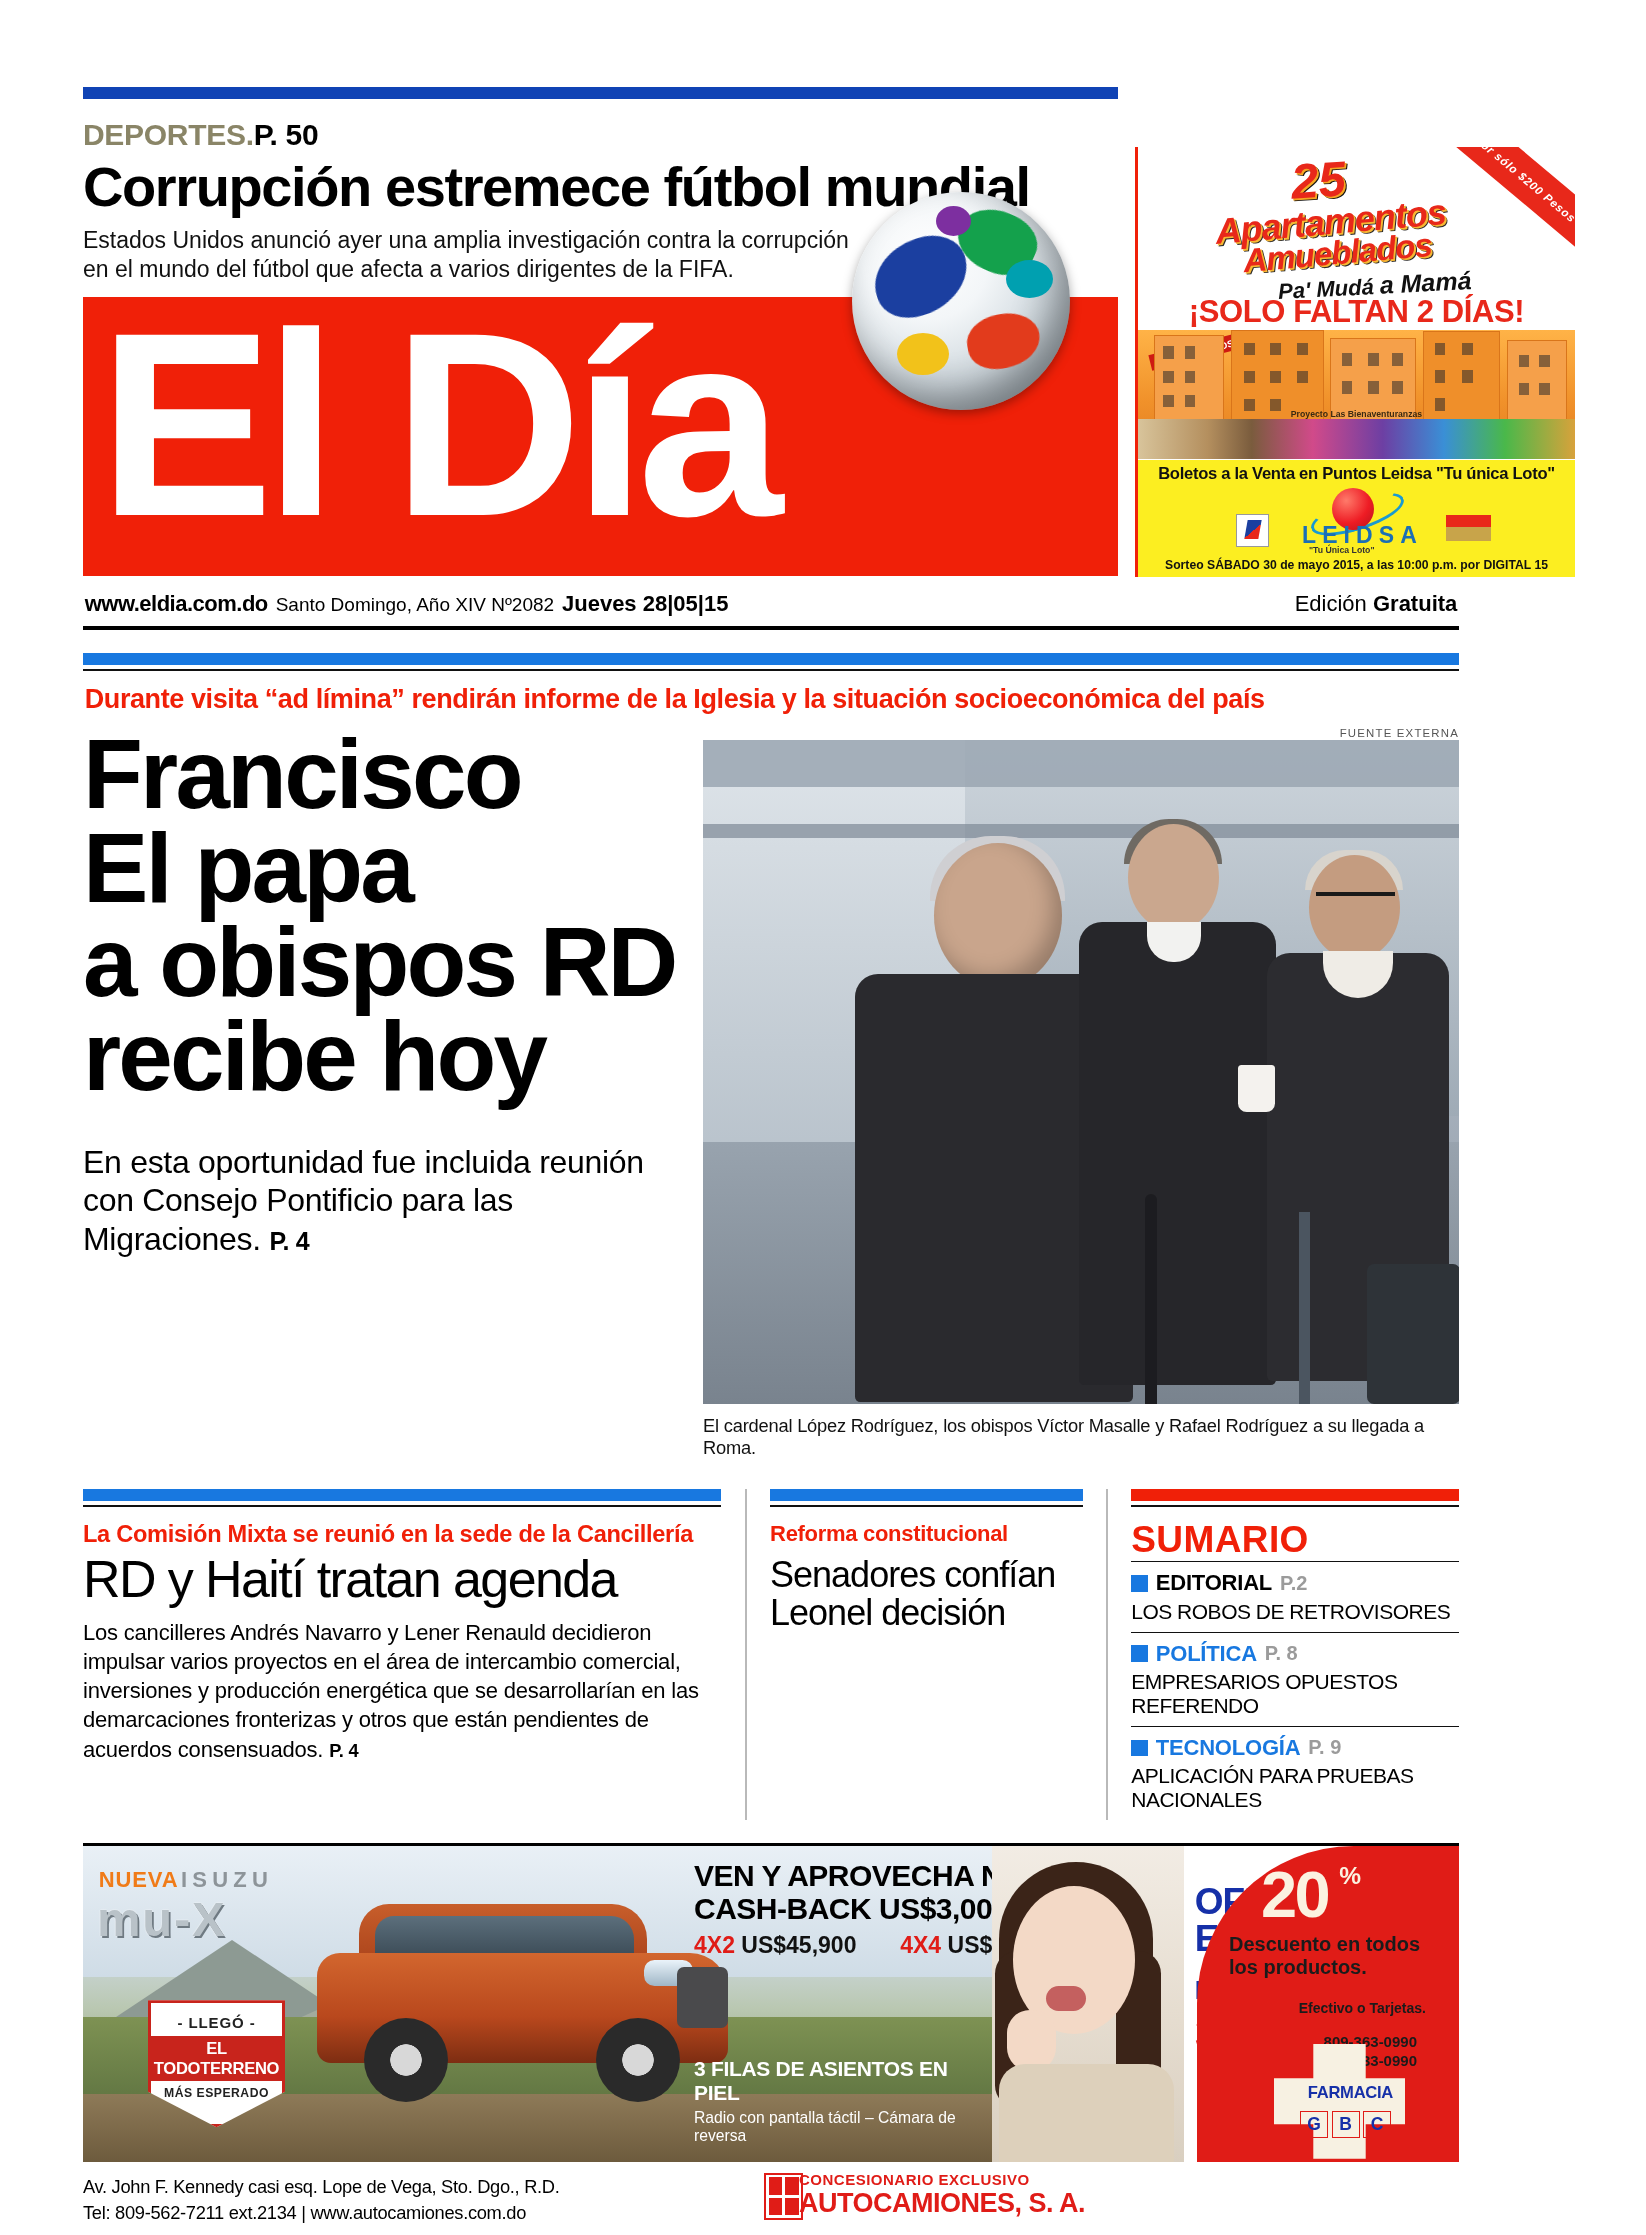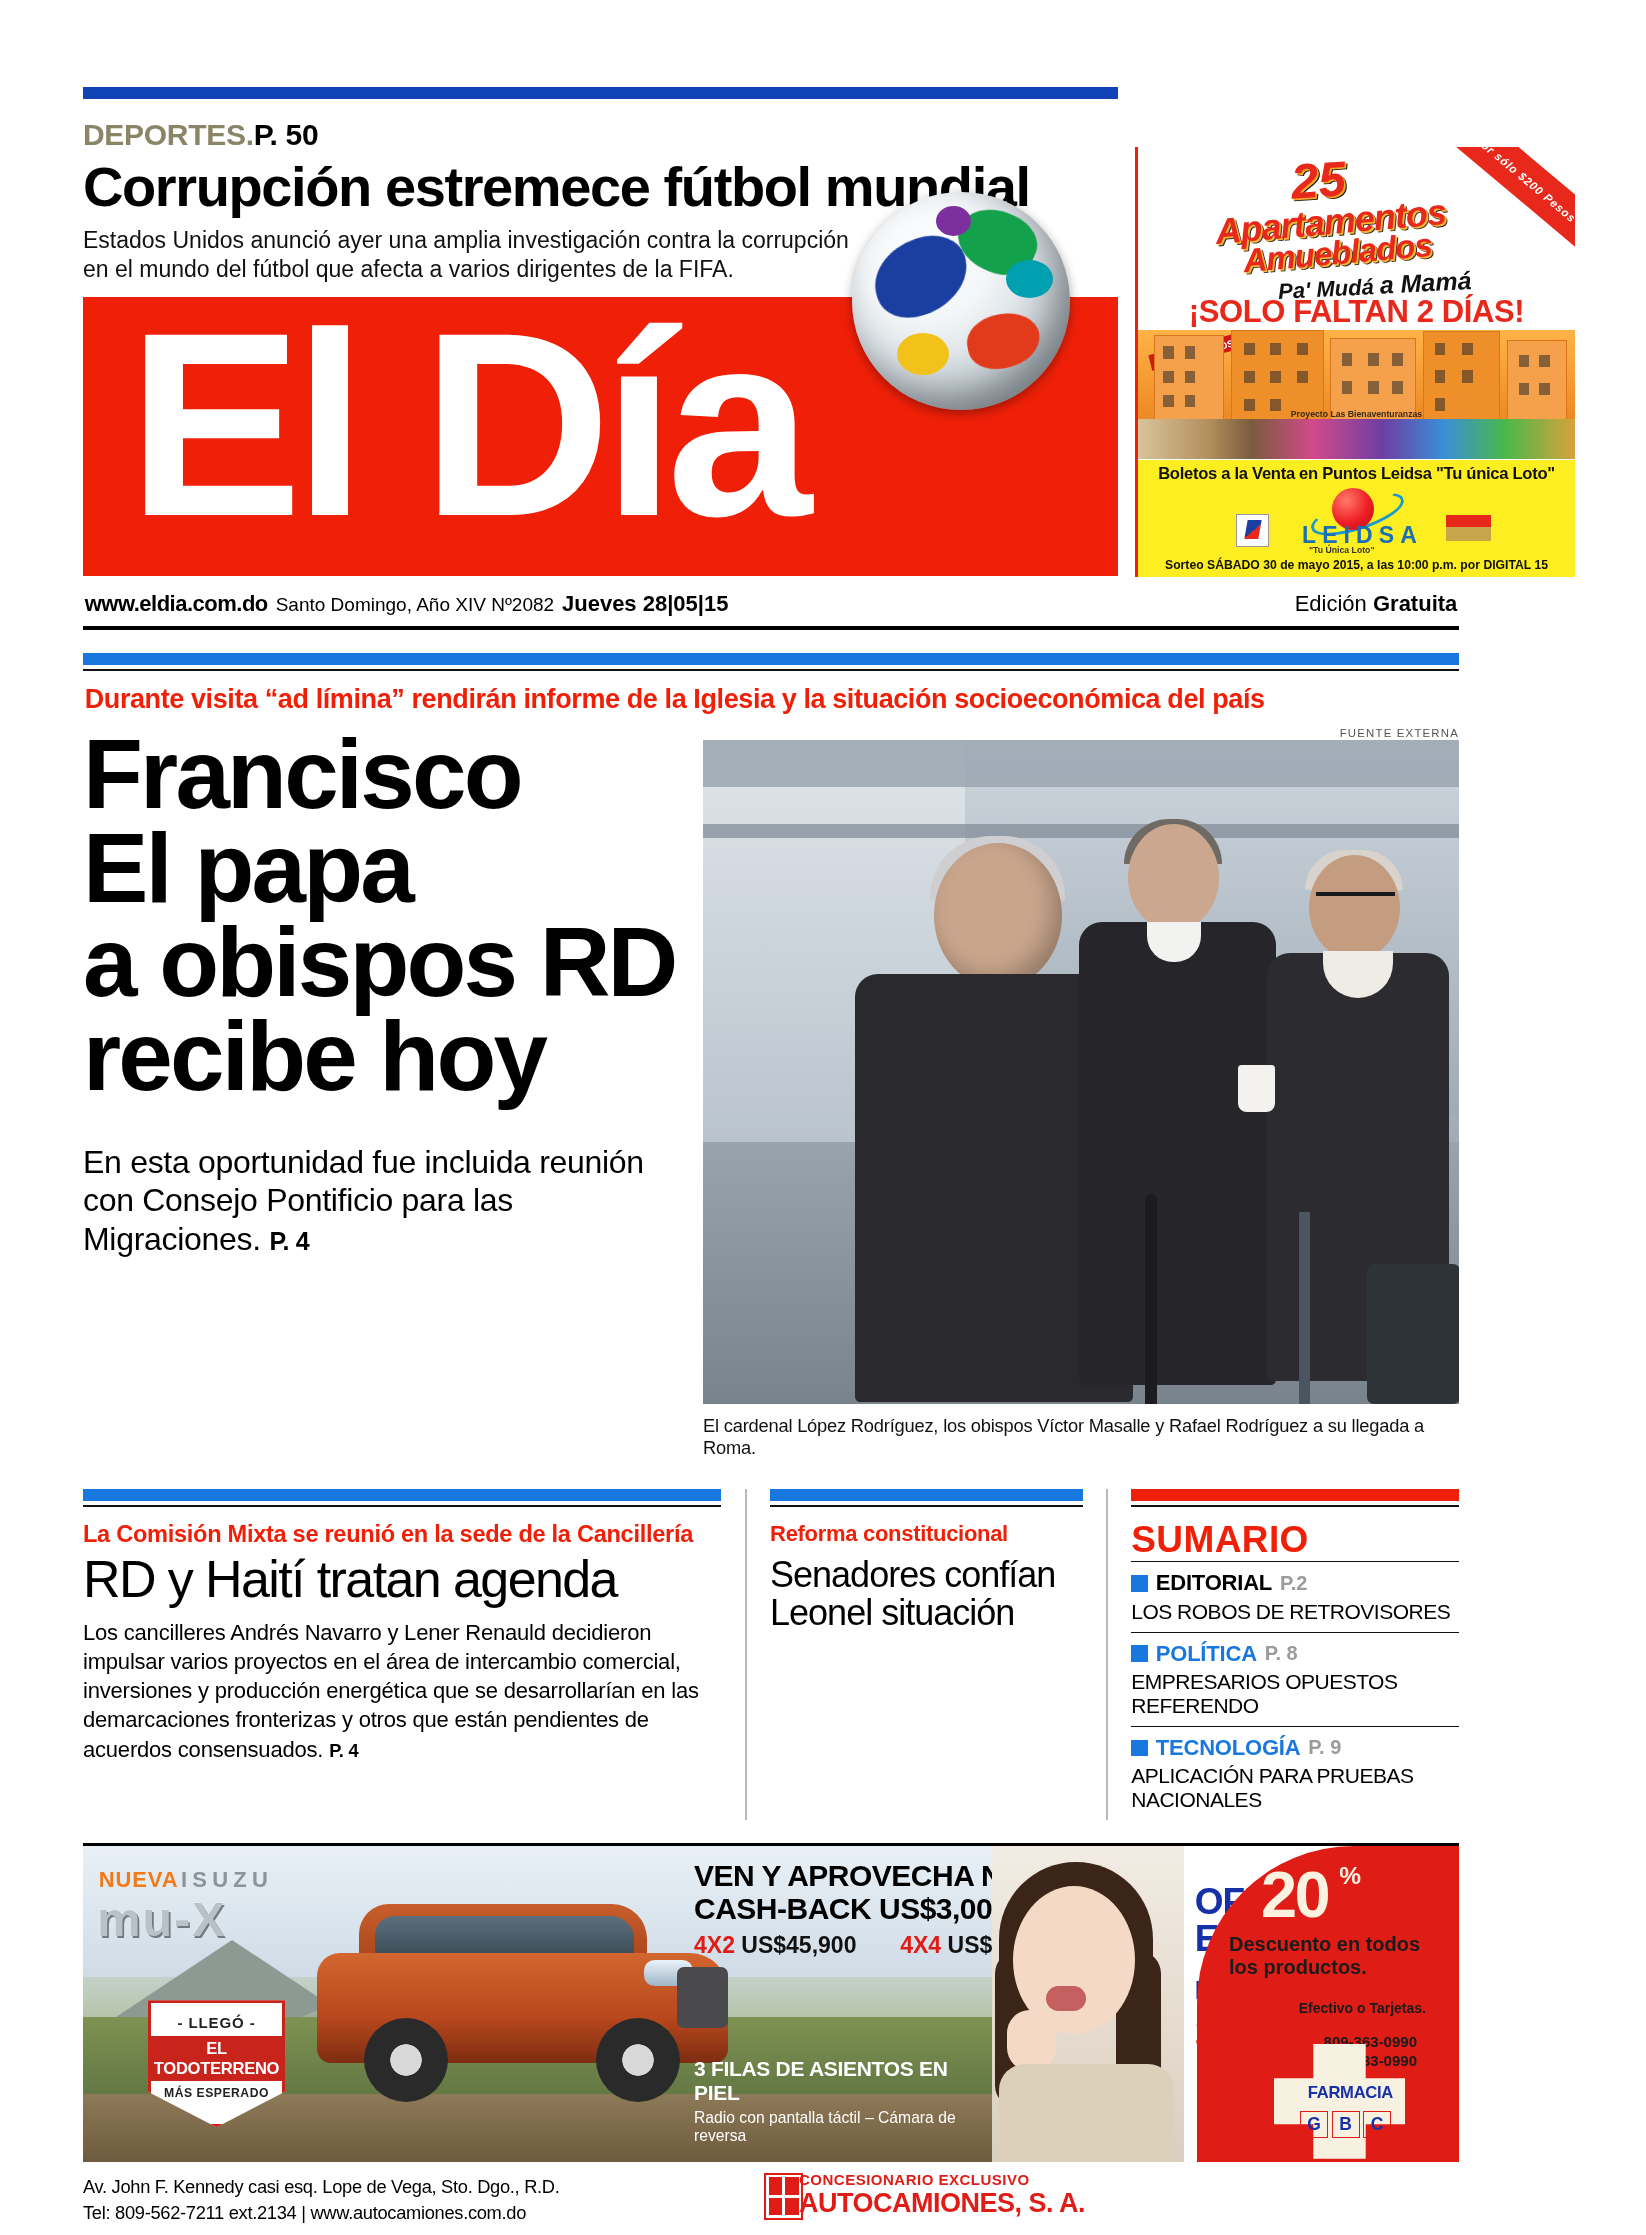--- a/index.html
+++ b/index.html
@@ -78,21 +78,20 @@
   .wordmark {
     position: absolute;
     left: 15.7px;
     top: -12.2px;
     font-family: "Liberation Sans", sans-serif;
     font-size: 262px;
     font-weight: bold;
     color: #fff;
     letter-spacing: -8.7px;
     line-height: 279px;
-    margin-left: 29px;
   }
   .ball {
     position: absolute;
     left: 769px;
     top: -105px;
     width: 218px;
     height: 218px;
     border-radius: 50%;
     background:
       radial-gradient(circle at 34% 30%, #ffffff 0%, #f3f6f8 30%, #cfd8de 62%, #8d9aa3 100%);
@@ -731,21 +730,21 @@
         <span class="pg">P. 4</span>
       </div>
     </div>
 
     <div class="col col-b">
       <div class="col-rule-blue"></div>
       <div class="col-rule-thin"></div>
       <div class="col-kicker small">Reforma constitucional</div>
       <div class="col-head mid">
         <div>Senadores confían</div>
-        <div>Leonel situación</div>
+        <div>Leonel decisión</div>
       </div>
     </div>
 
     <div class="col col-c">
       <div class="col-rule-red"></div>
       <div class="col-rule-thin"></div>
       <div class="sumario-title">SUMARIO</div>
 
       <div class="sum-item">
         <div class="sum-line">

